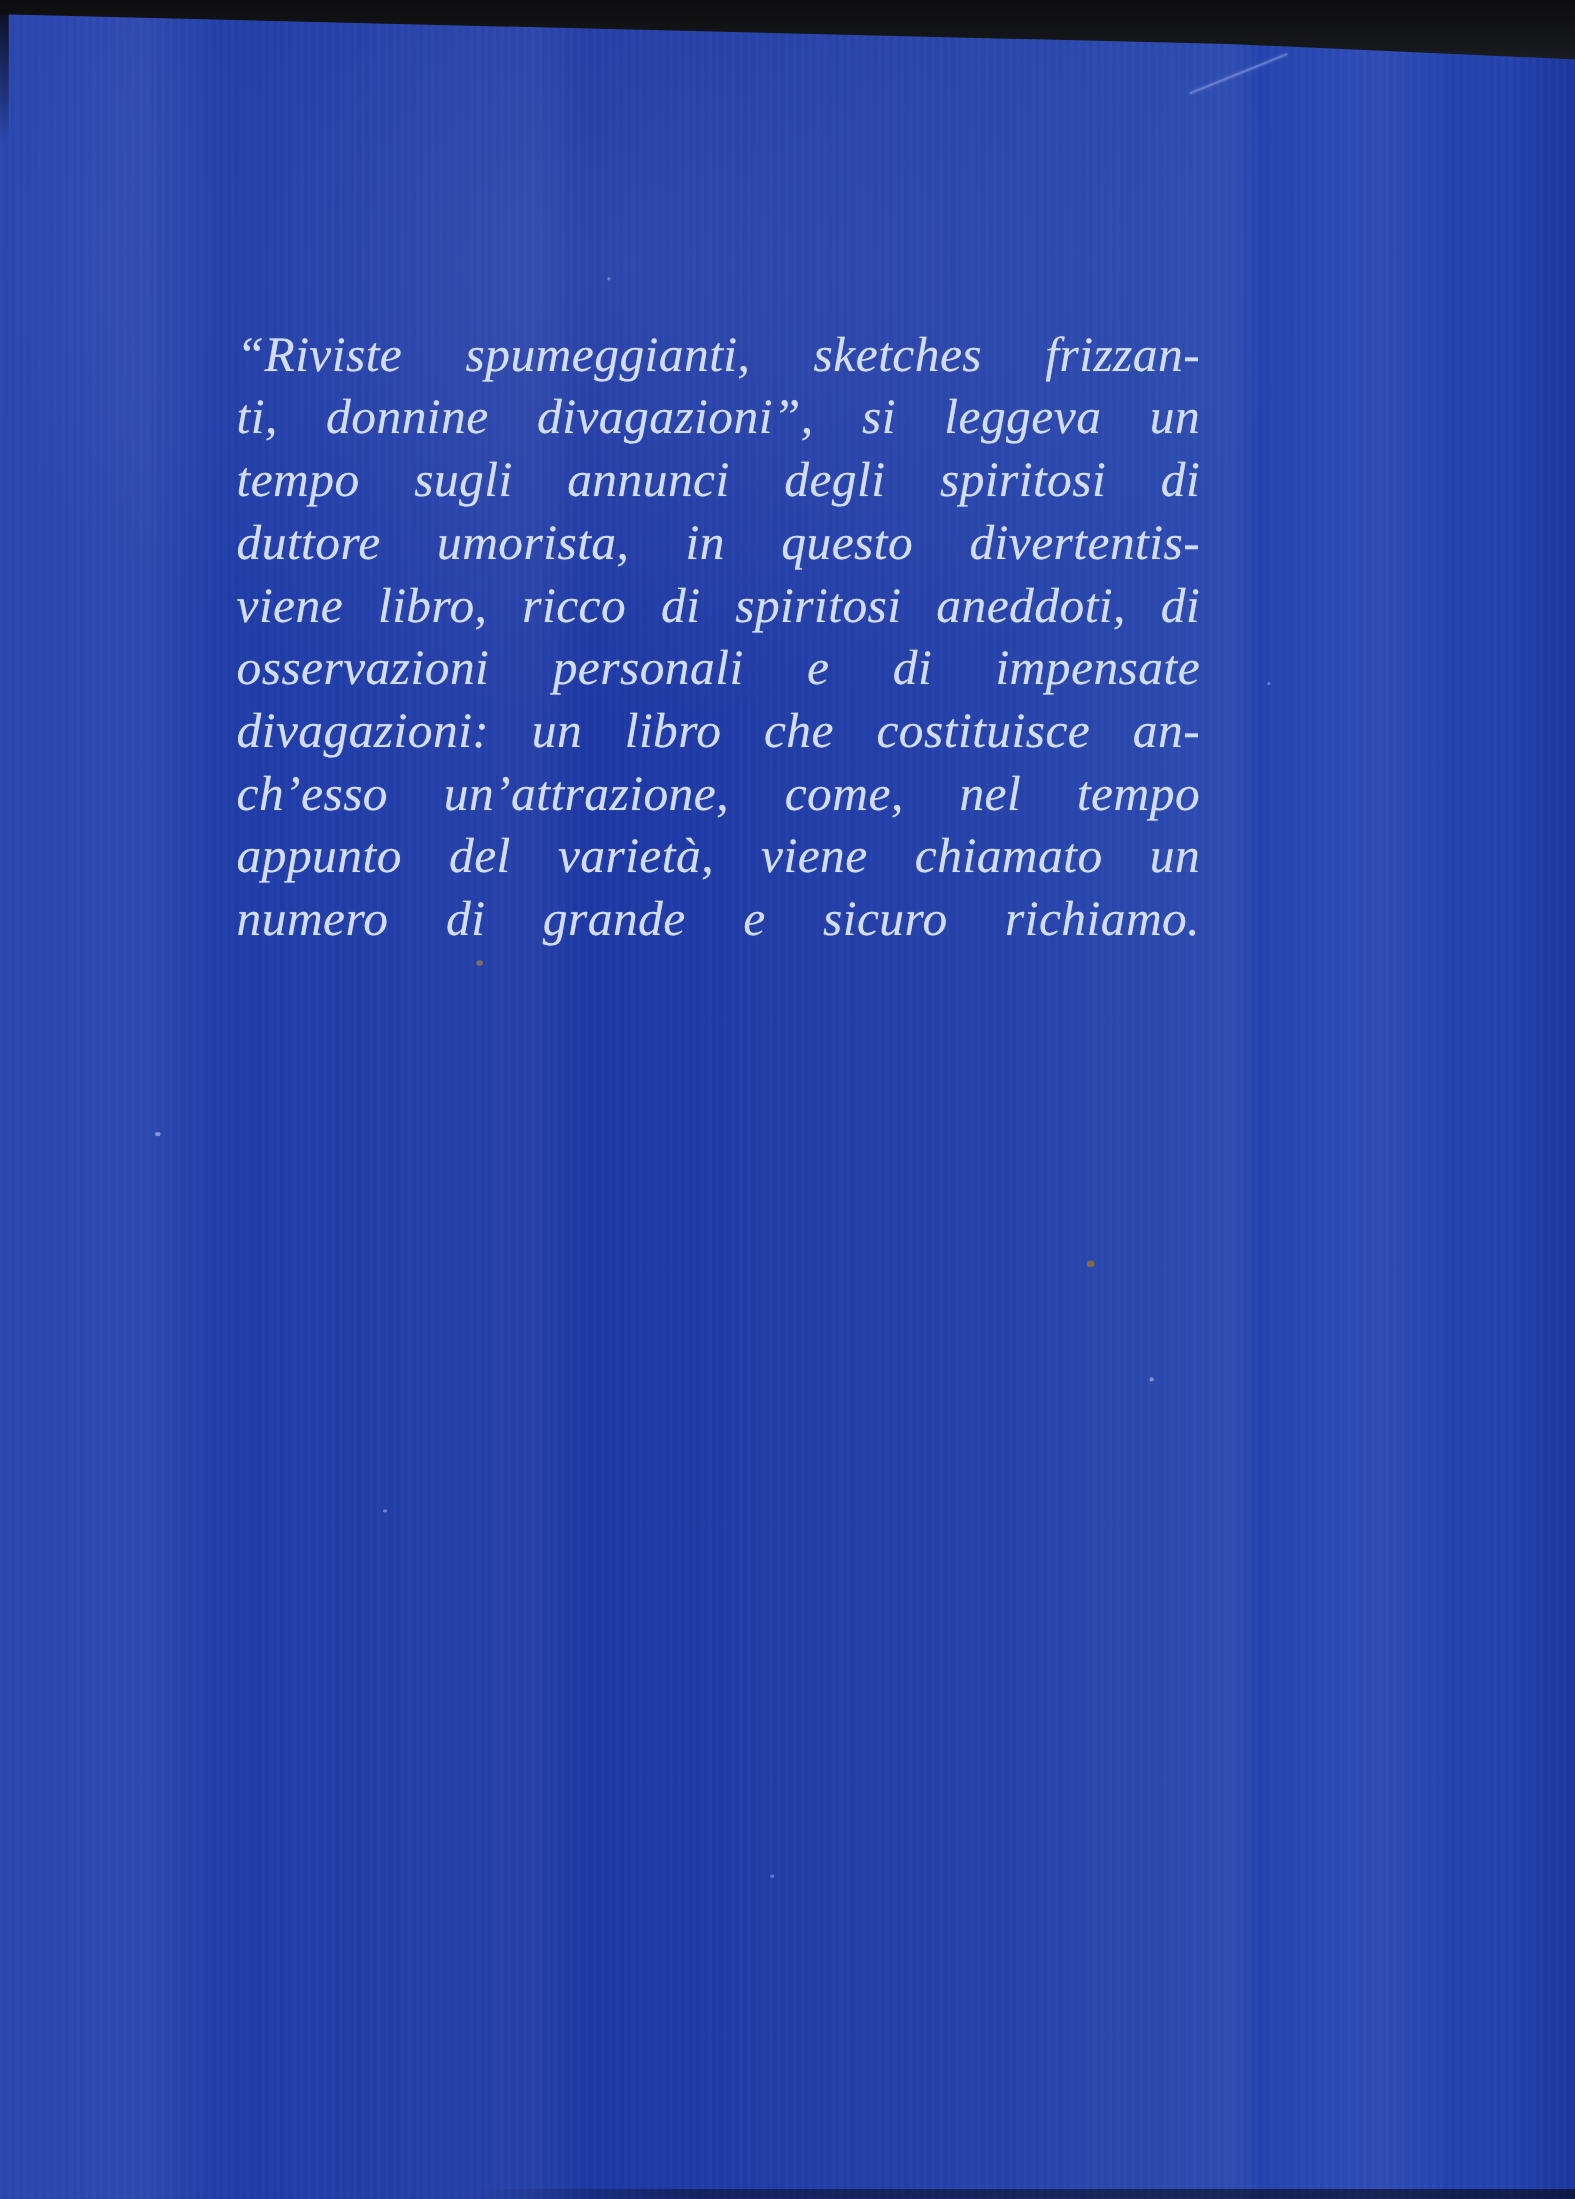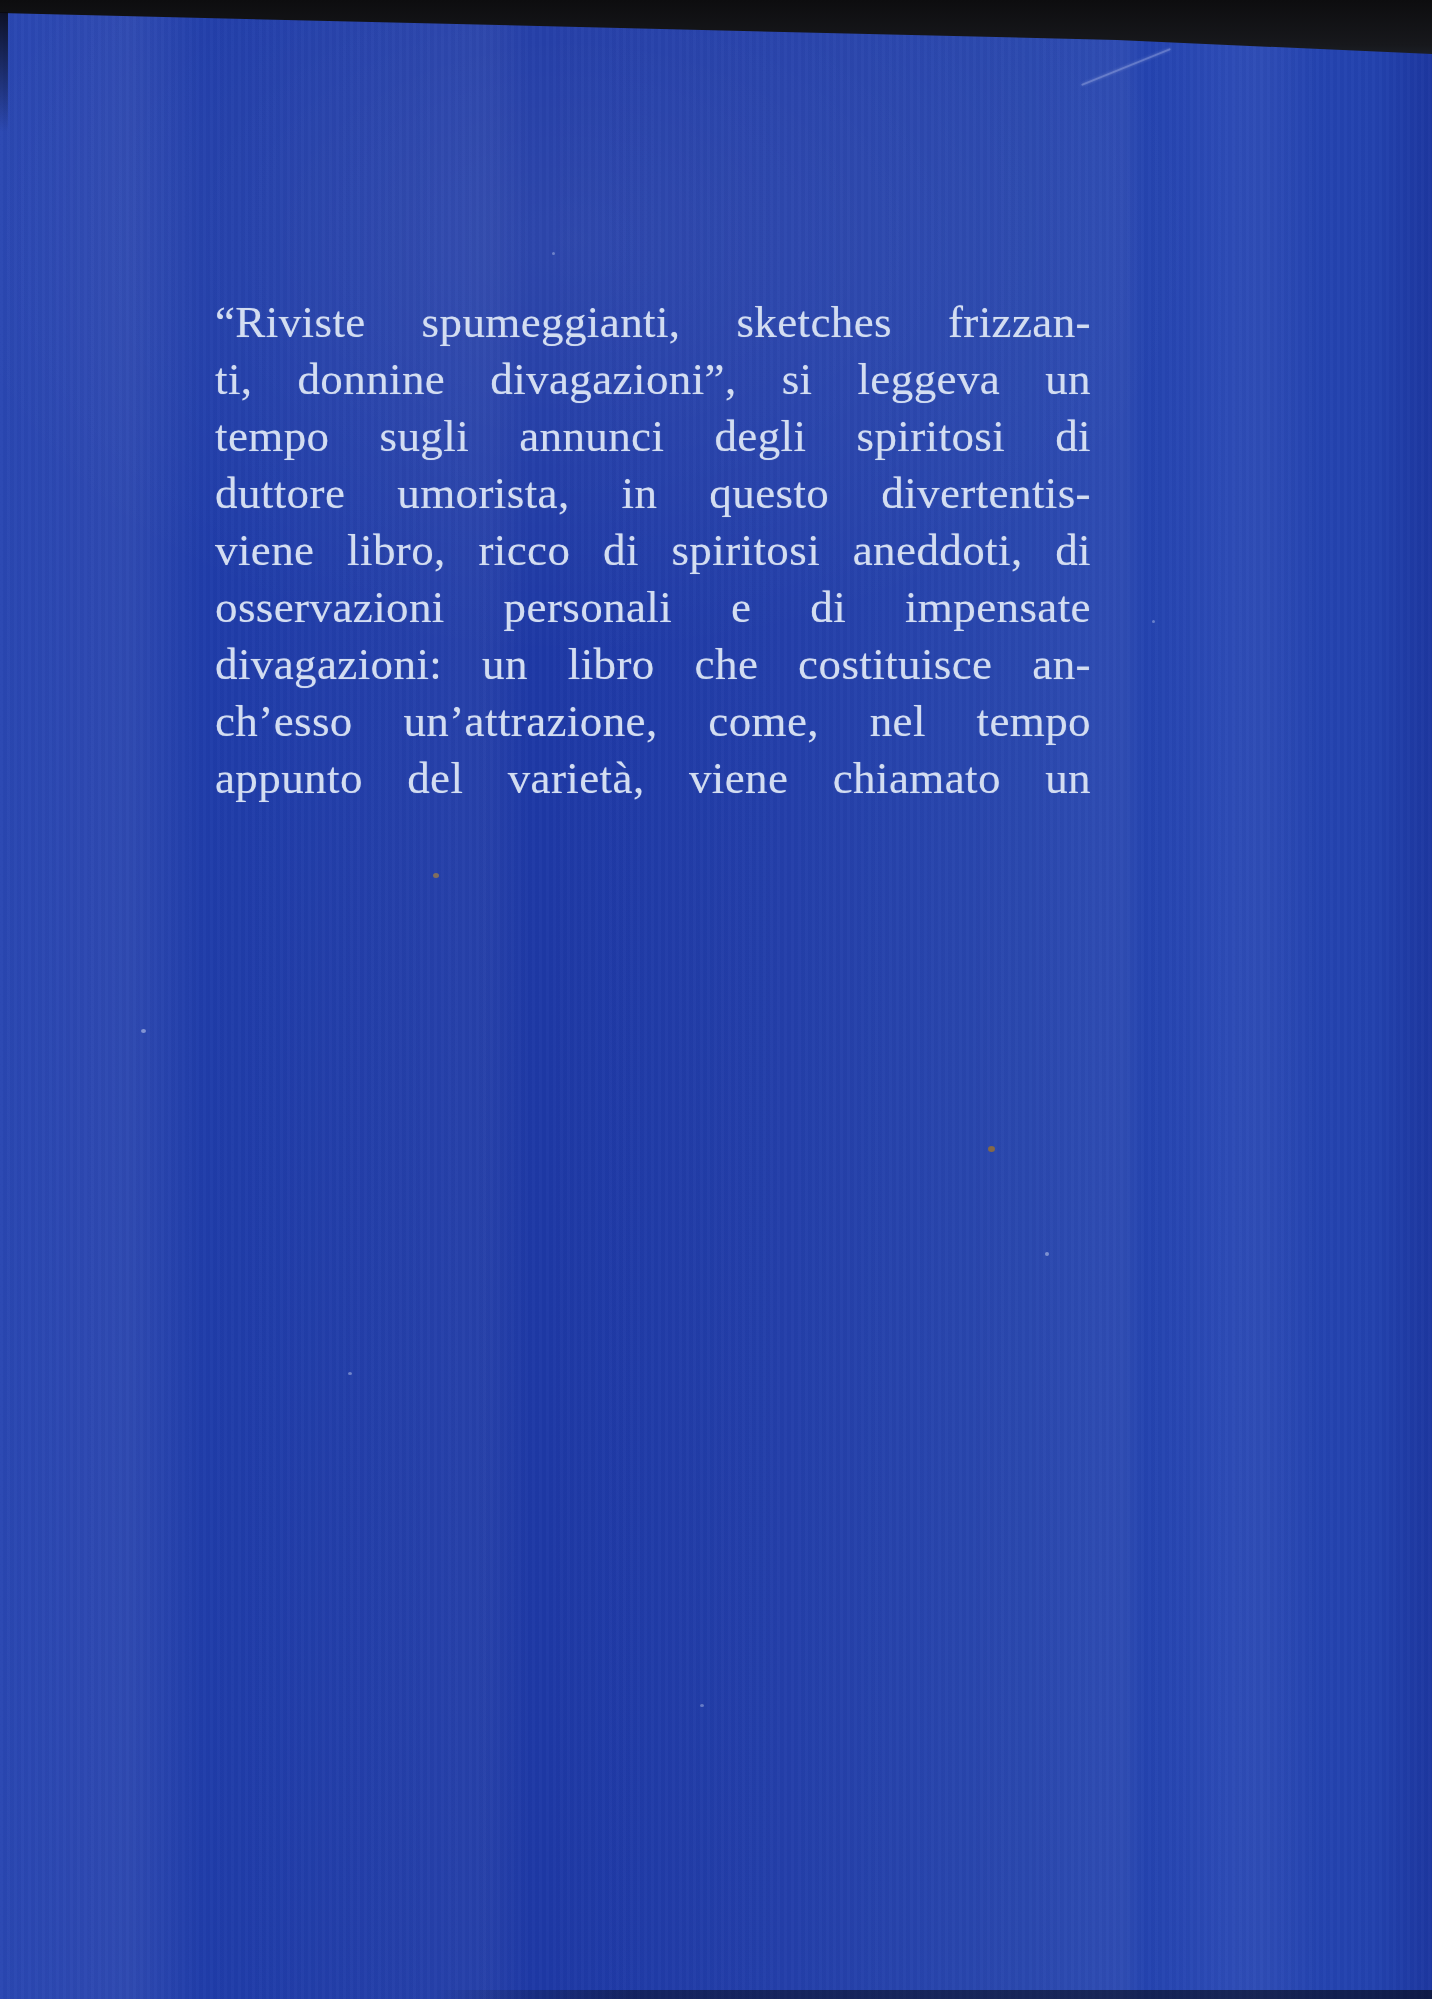--- a/index.html
+++ b/index.html
@@ -77,20 +77,21 @@
     position: absolute;
     top: 294px;
     left: 215px;
     width: 876px;
     color: #d3ddf1;
     font-size: 45px;
     line-height: 57px;
     letter-spacing: 0.4px;
     word-spacing: 3px;
     text-shadow: 0 0 1px rgba(205,218,245,0.55);
+    font-style: italic;
   }
   .blurb .line {
     text-align: justify;
     text-align-last: justify;
     white-space: nowrap;
     height: 57px;
   }
   
   .speck { position: absolute; border-radius: 50%; }
   .speck.s1 { left: 988px; top: 1146px; width: 7px; height: 6px; background: #8e6c3c; opacity: .9; }
@@ -112,20 +113,21 @@
     <div class="blurb">
       <div class="line">“Riviste spumeggianti, sketches frizzan-</div>
       <div class="line">ti, donnine divagazioni”, si leggeva un</div>
       <div class="line">tempo sugli annunci degli spiritosi di</div>
       <div class="line">duttore umorista, in questo divertentis-</div>
       <div class="line">viene libro, ricco di spiritosi aneddoti, di</div>
       <div class="line">osservazioni personali e di impensate</div>
       <div class="line">divagazioni: un libro che costituisce an-</div>
       <div class="line">ch’esso un’attrazione, come, nel tempo</div>
       <div class="line">appunto del varietà, viene chiamato un</div>
+      <div class="line">numero di grande e sicuro richiamo.</div>
     </div>
 
     <div class="speck s1"></div>
     <div class="speck s2"></div>
     <div class="speck s3"></div>
     <div class="speck s4"></div>
     <div class="speck s5"></div>
     <div class="speck s6"></div>
     <div class="speck s7"></div>
     <div class="speck s8"></div>

